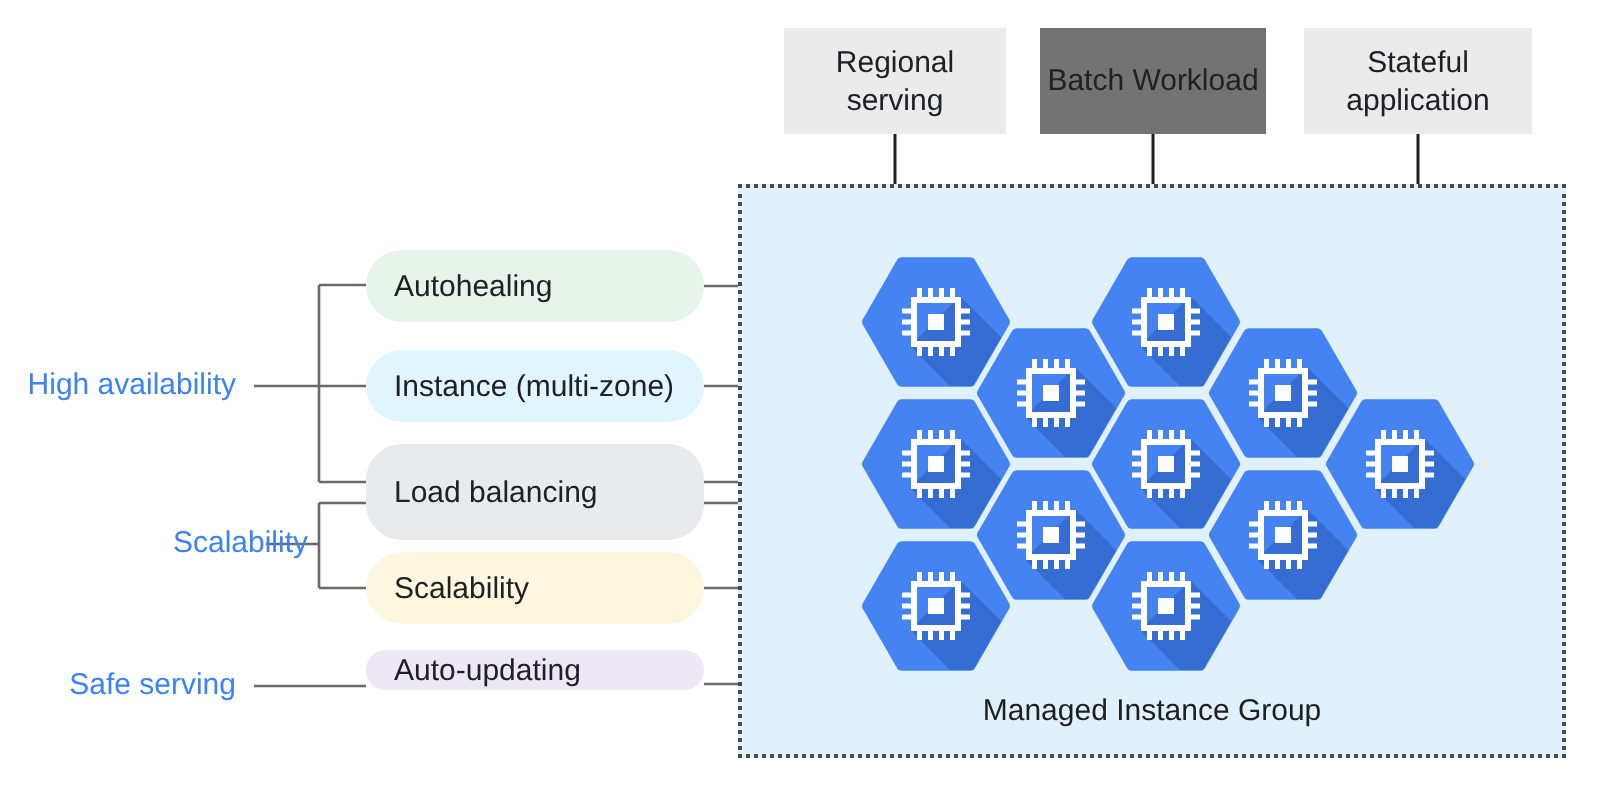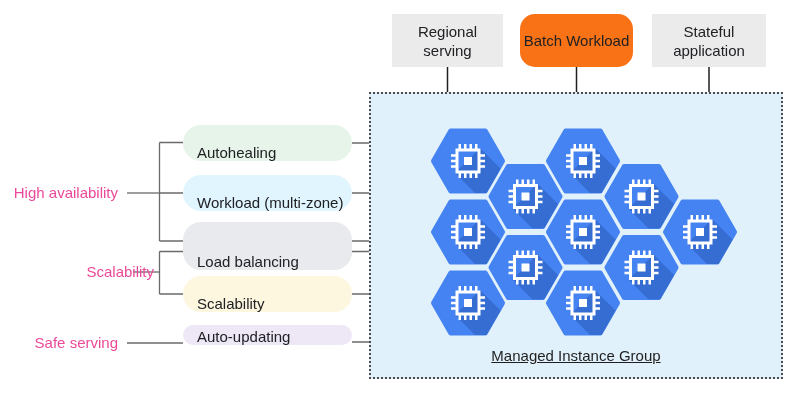--- a/index.html
+++ b/index.html
@@ -6,33 +6,33 @@
   .canvas{
     position:relative;width:802px;height:405px;background:#ffffff;overflow:hidden;
     font-family:"Liberation Sans",sans-serif;color:#202124;
   }
   .overlay{position:absolute;left:0;top:0;width:802px;height:405px;pointer-events:none;}
   .workload-box{
     position:absolute;background:#ebebeb;display:flex;align-items:center;justify-content:center;
     text-align:center;font-size:15px;line-height:19px;color:#202124;
   }
   .category-label{
-    position:absolute;text-align:center;font-size:15px;color:#ec4899;white-space:nowrap;
+    position:absolute;text-align:center;font-size:15px;color:#3b82f6;white-space:nowrap;
   }
   .feature-pill{
-    position:absolute;border-radius:18px;display:flex;align-items:flex-end;
+    position:absolute;border-radius:18px;display:flex;align-items:center;
     font-size:15px;color:#202124;padding-left:14px;box-sizing:border-box;white-space:nowrap;
   }
   .mig-box{
     position:absolute;left:369px;top:92px;width:414px;height:287px;box-sizing:border-box;
     background:#e1f1fb;border:2px dotted #4a4a4a;
   }
   .mig-label{
     position:absolute;left:0;right:0;bottom:13px;text-align:center;
-    font-size:15px;color:#1f1f1f;text-decoration:underline;
+    font-size:15px;color:#1f1f1f;
   }
 </style>
 </head>
 <body>
 
 <div class="canvas">
 
   <svg class="overlay" viewBox="0 0 802 405" xmlns="http://www.w3.org/2000/svg">
 
     <g stroke="#6a6a6a" stroke-width="1.3" fill="none">
@@ -324,38 +324,38 @@
           <rect x="-17" y="4.25" width="5" height="2.5" fill="#ffffff"></rect>
           <rect x="12" y="4.25" width="5" height="2.5" fill="#ffffff"></rect>
         </g>
       </g>
     </svg>
 
   <div id="workloads">
       <div class="workload-box" style="left: 392px; top: 14px; width: 111px; height: 53px; background: rgb(235, 235, 235);">
         <span>Regional serving</span>
       </div>
-      <div class="workload-box" style="left: 520px; top: 14px; width: 113px; height: 53px; background: #f97316; border-radius: 15px;">
+      <div class="workload-box" style="left: 520px; top: 14px; width: 113px; height: 53px; background: #737373;">
         <span>Batch Workload</span>
       </div>
       <div class="workload-box" style="left: 652px; top: 14px; width: 114px; height: 53px; background: rgb(235, 235, 235);">
         <span>Stateful application</span>
       </div>
     </div>
   <div id="categories">
       <div class="category-label" style="right: 684px; top: 184px;">High availability</div>
       <div class="category-label" style="right: 648px; top: 263px;">Scalability</div>
       <div class="category-label" style="right: 684px; top: 334px;">Safe serving</div>
     </div>
   <div id="features">
       <div class="feature-pill" style="left: 183px; top: 125px; width: 169px; height: 36px; background: rgb(230, 244, 234);">
         <span>Autohealing</span>
       </div>
       <div class="feature-pill" style="left: 183px; top: 175px; width: 169px; height: 36px; background: rgb(225, 245, 254);">
-        <span>Workload (multi-zone)</span>
+        <span>Instance (multi-zone)</span>
       </div>
       <div class="feature-pill" style="left: 183px; top: 222px; width: 169px; height: 48px; background: rgb(232, 234, 237);">
         <span>Load balancing</span>
       </div>
       <div class="feature-pill" style="left: 183px; top: 276px; width: 169px; height: 36px; background: rgb(254, 247, 224);">
         <span>Scalability</span>
       </div>
       <div class="feature-pill" style="left: 183px; top: 325px; width: 169px; height: 20px; background: rgb(237, 231, 246);">
         <span>Auto-updating</span>
       </div>

